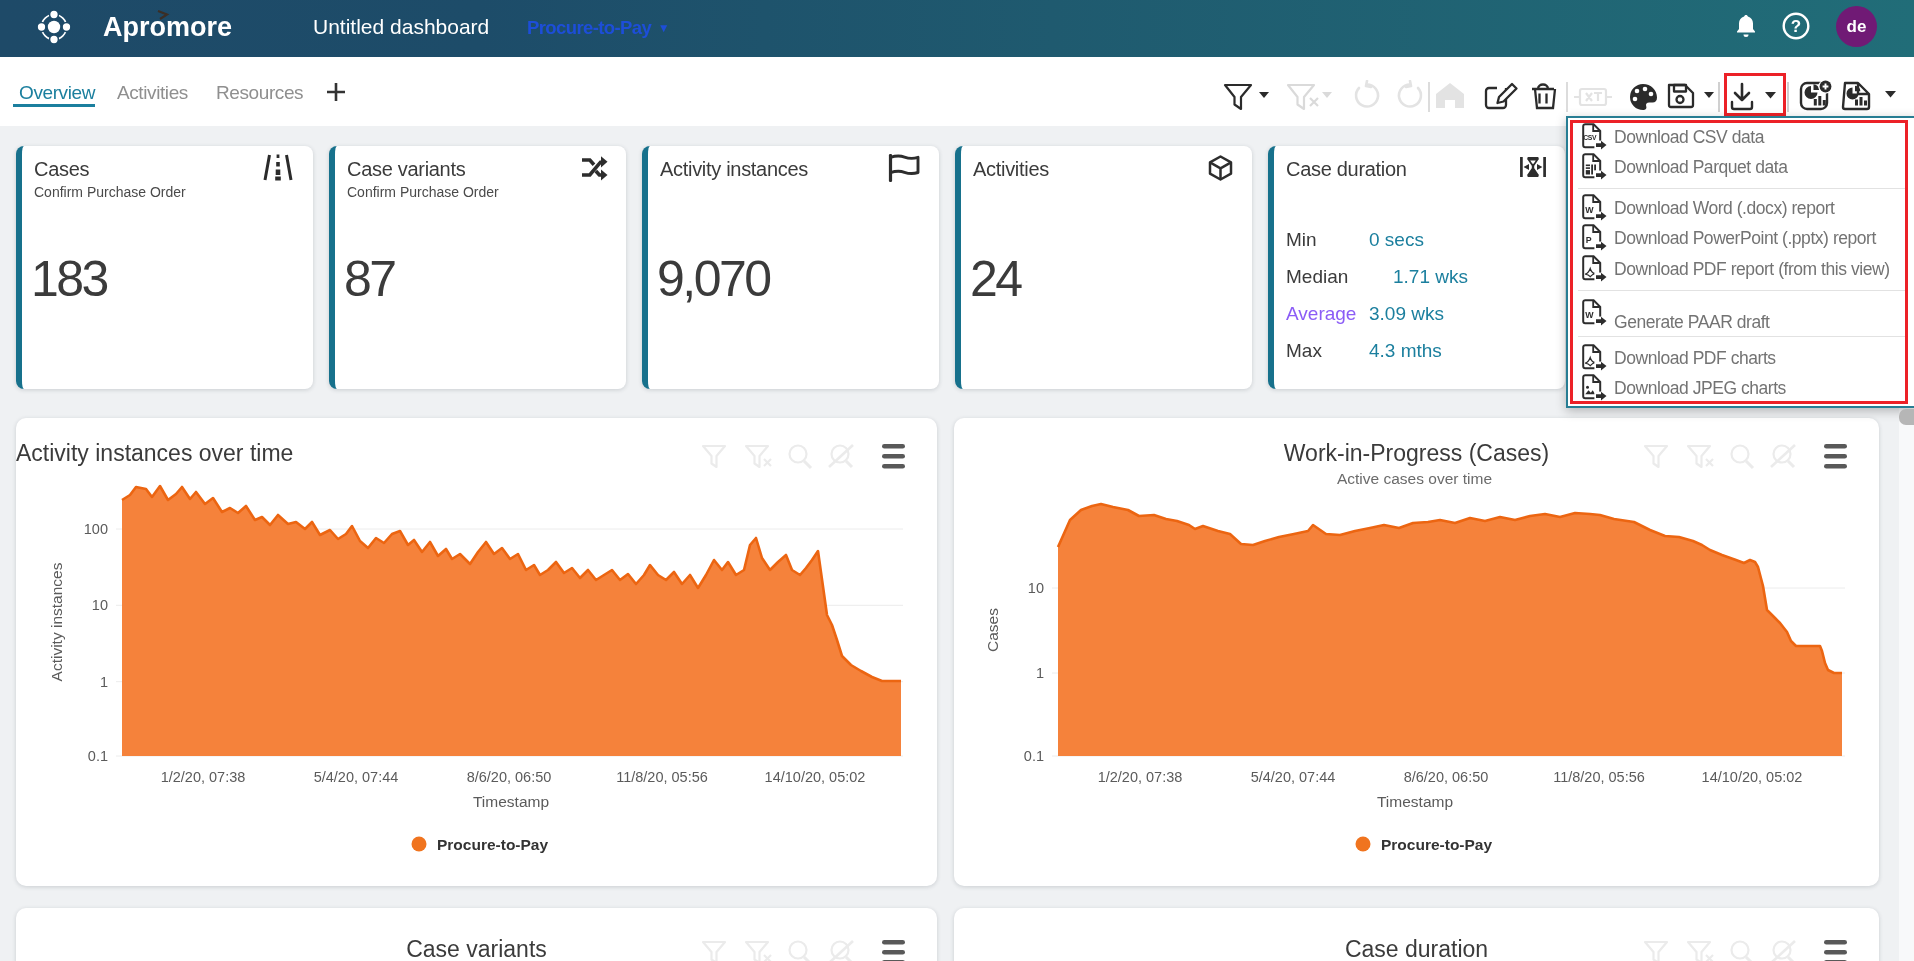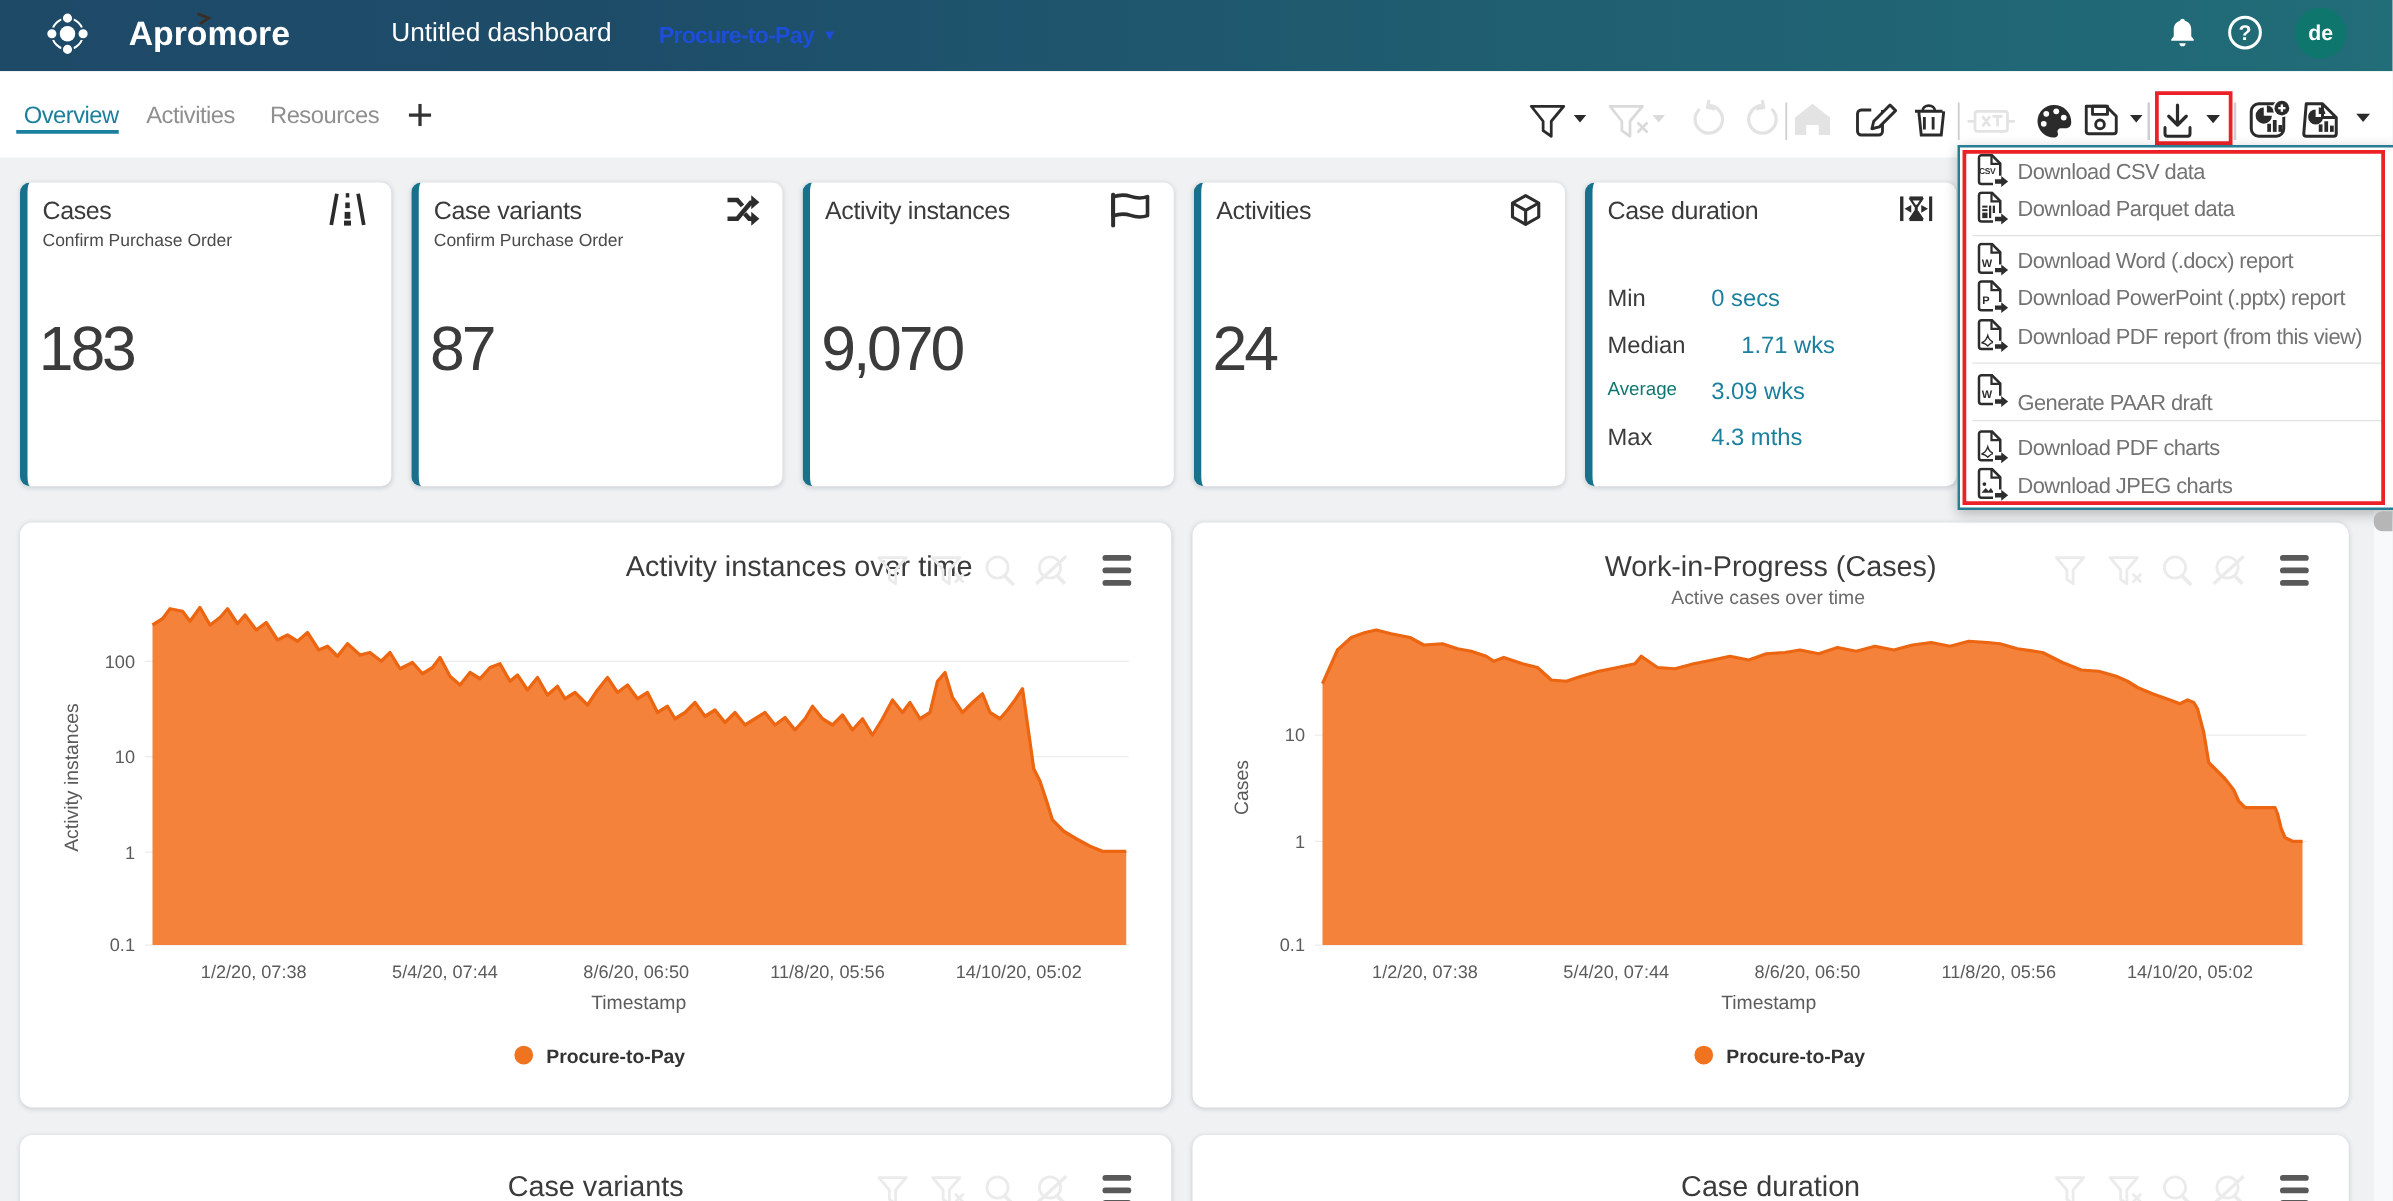--- a/index.html
+++ b/index.html
@@ -31,21 +31,21 @@
 <div class="abs" style="left:313px;top:15px;font-size:21px;color:#fff">Untitled dashboard</div>
 <div class="abs" style="left:527px;top:17px;font-size:18.5px;font-weight:bold;color:#1d4ed8;letter-spacing:-0.6px">Procure-to-Pay <span style="font-size:12px;position:relative;top:-2px;left:2px">▼</span></div>
 <svg class="abs" style="left:1734px;top:13px" width="24" height="26" viewBox="0 0 24 26">
  <path fill="#fff" d="M12 2c.9 0 1.7.6 1.9 1.5C17 4.3 19 7 19 10.3V16l2 2.6v.9H3v-.9L5 16v-5.7C5 7 7 4.3 10.1 3.5 10.3 2.6 11.1 2 12 2z"></path>
  <path fill="#fff" d="M9.5 21.5h5a2.5 2.5 0 0 1-5 0z"></path>
 </svg>
 <svg class="abs" style="left:1781px;top:11px" width="30" height="30" viewBox="0 0 30 30">
  <circle cx="15" cy="15" r="12.3" fill="none" stroke="#fff" stroke-width="2.4"></circle>
  <text x="15" y="21" text-anchor="middle" font-size="17" font-weight="bold" fill="#fff" font-family="Liberation Sans">?</text>
 </svg>
-<div class="abs" style="left:1836px;top:6px;width:41px;height:41px;border-radius:50%;background:#0f766e;color:#fff;font-size:17px;font-weight:bold;text-align:center;line-height:41px">de</div>
+<div class="abs" style="left:1836px;top:6px;width:41px;height:41px;border-radius:50%;background:#701a75;color:#fff;font-size:17px;font-weight:bold;text-align:center;line-height:41px">de</div>
 
 <div class="abs" style="left:0;top:57px;width:1914px;height:69px;background:#fff"></div>
 <div class="abs" style="left:19px;top:82px;font-size:19px;letter-spacing:-0.4px;color:#1b7f9e">Overview</div>
 <div class="abs" style="left:13px;top:104px;width:82px;height:3px;background:#1b7f9e"></div>
 <div class="abs" style="left:117px;top:82px;font-size:19px;letter-spacing:-0.4px;color:#8f8f8f">Activities</div>
 <div class="abs" style="left:216px;top:82px;font-size:19px;letter-spacing:-0.4px;color:#8f8f8f">Resources</div>
 <svg class="abs" style="left:327px;top:83px" width="18" height="18" viewBox="0 0 18 18">
     <path d="M9 0v18M0 9h18" stroke="#333" stroke-width="2.6"></path>
   </svg>
 
@@ -176,27 +176,27 @@
 <path d="M7.6 1.2h10.8" stroke="#2d2d2d" stroke-width="2.4"></path>
 <path d="M8.5 2.5h9l-3.5 5.2h-2z" fill="none" stroke="#2d2d2d" stroke-width="1.8"></path>
 <path d="M8.5 17.5h9l-3.5-5.2h-2z" fill="#2d2d2d" stroke="#2d2d2d" stroke-width="1.8"></path>
 <rect x="11.8" y="7.5" width="2.4" height="5" fill="#2d2d2d"></rect>
 <path d="M7.6 18.8h10.8" stroke="#2d2d2d" stroke-width="2.4"></path>
 </svg>
 <div class="abs" style="left:1286px;top:229px;font-size:19px;color:#3b3b3b">Min</div>
 <div class="abs teal" style="left:1369px;top:229px;font-size:19px">0 secs</div>
 <div class="abs" style="left:1286px;top:266px;font-size:19px;color:#3b3b3b">Median</div>
 <div class="abs teal" style="left:1393px;top:266px;font-size:19px">1.71 wks</div>
-<div class="abs" style="left:1286px;top:303px;font-size:15px;color:#0f766e">Average</div>
+<div class="abs" style="left:1286px;top:303px;font-size:19px;color:#8b5cf6">Average</div>
 <div class="abs teal" style="left:1369px;top:303px;font-size:19px">3.09 wks</div>
 <div class="abs" style="left:1286px;top:340px;font-size:19px;color:#3b3b3b">Max</div>
 <div class="abs teal" style="left:1369px;top:340px;font-size:19px">4.3 mths</div>
 
 <div class="card" style="left:16px;top:418px;width:921px;height:468px;border-radius:10px"></div>
-<div class="abs" style="left:16px;top:440px;width:762px;text-align:right;font-size:23px;color:#3b3b3b">Activity instances over time</div>
+<div class="abs" style="left:16px;top:440px;width:762px;text-align:left;font-size:23px;color:#3b3b3b">Activity instances over time</div>
 <svg class="abs" style="left:701px;top:443px" width="210" height="28" viewBox="0 0 210 28">
 <g fill="none" stroke="#ebebeb" stroke-width="2.2" stroke-linejoin="round">
 <path d="M2 3h22l-8.5 10v11l-5-3.5V13z"></path>
 <path d="M45 3h22l-8.5 10v11l-5-3.5V13z"></path>
 <path d="M63 16l7 7m0-7l-7 7"></path>
 <circle cx="97" cy="11" r="8.5"></circle>
       <path d="M103 18l7 7" stroke-width="3"></path>
 <circle cx="139" cy="11" r="8.5"></circle>
       <path d="M145 18l6 6" stroke-width="3"></path>
 <path d="M128 24L152 2" stroke-width="2.6"></path>

